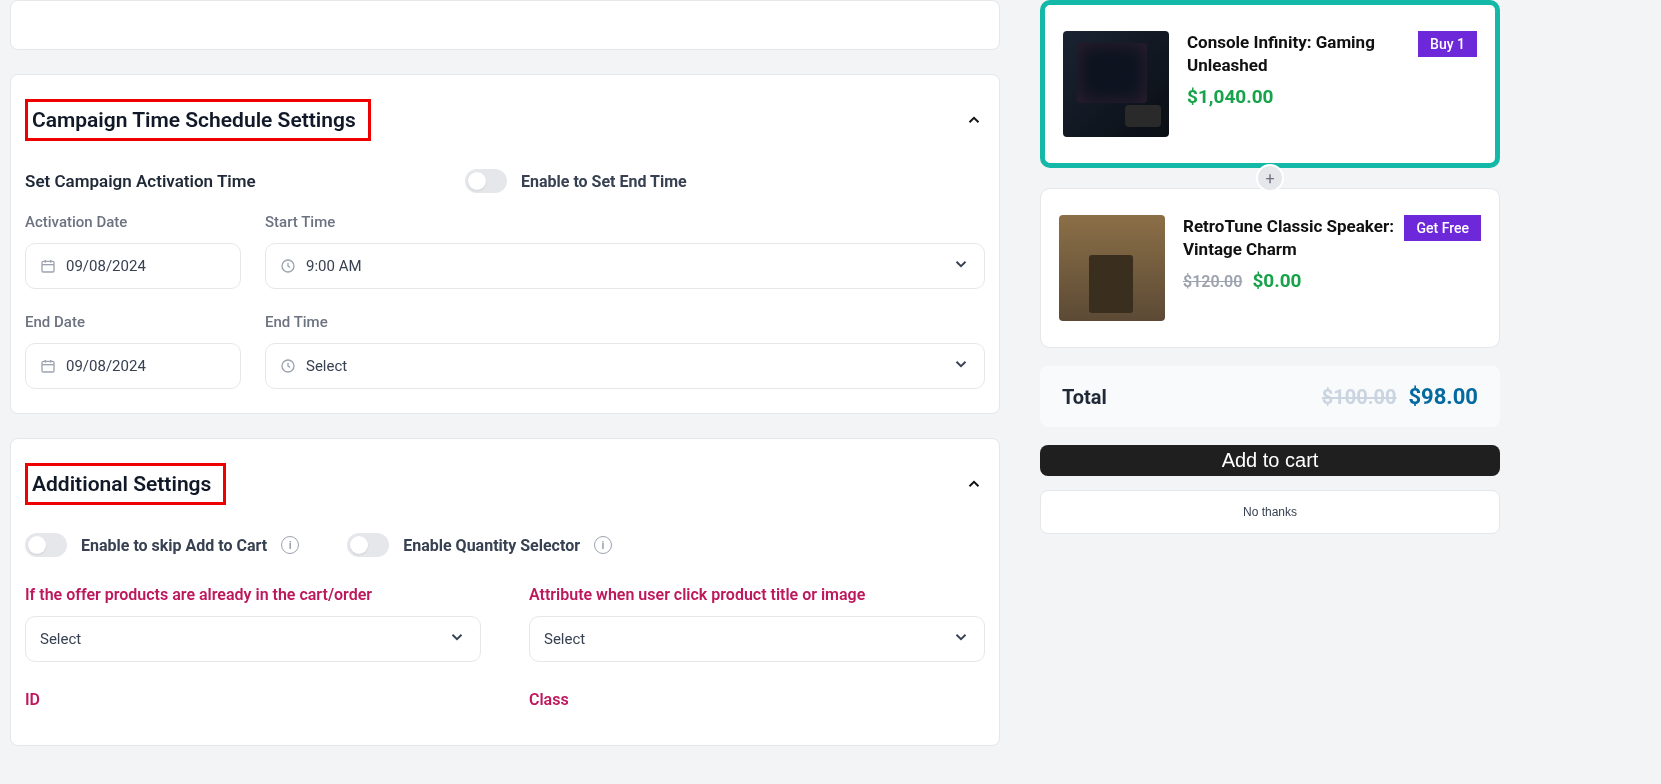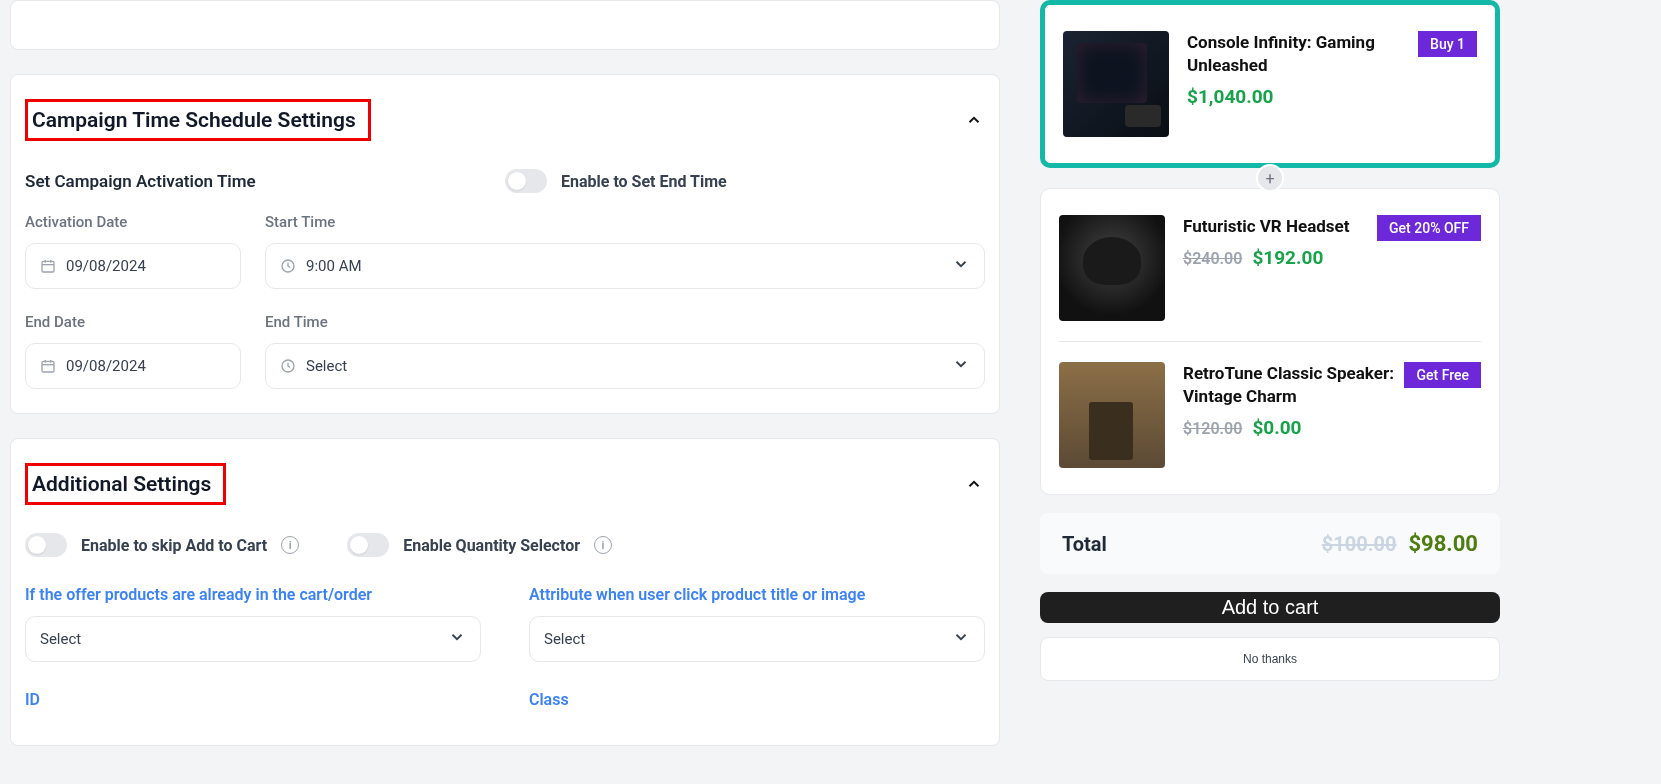--- a/index.html
+++ b/index.html
@@ -46,34 +46,33 @@
   display:flex;align-items:center;justify-content:center;
 }
 
 .section-sub {
   font-size: 17px;
   font-weight: 600;
   color: #1f2937;
   margin-bottom: 20px;
   display: flex;
   align-items: center;
-  gap: 40px;
 }
 .section-sub .left-lbl { flex: 0 0 440px; }
 .row-2 { display: flex; gap: 24px; margin-bottom: 24px; }
 .row-2 .field { flex: 1; }
 .row-2 .field.narrow { flex: 0 0 216px; }
 .field-label {
   font-size: 15px;
   color: #6b7280;
   font-weight: 500;
   margin-bottom: 12px;
   display: block;
 }
-.field-label.dark { color: #3b82f6; font-weight: 600; font-size: 16px; }
+.field-label.dark { color: #be185d; font-weight: 600; font-size: 16px; }
 .input-wrap {
   border: 1px solid #e5e7eb;
   border-radius: 10px;
   height: 46px;
   display: flex;
   align-items: center;
   padding: 0 14px;
   background: #fff;
   gap: 10px;
   position: relative;
@@ -185,21 +184,21 @@
 .total-row {
   background:#f9fafb;
   border-radius:8px;
   padding: 18px 22px;
   display:flex;
   justify-content:space-between;
   align-items:center;
   margin-top:18px;
 }
 .total-label { font-size:20px; font-weight:700;text-align:center; }
-.total-val { font-size:22px; font-weight:700; color:#4d7c0f; }
+.total-val { font-size:22px; font-weight:700; color:#0369a1; }
 .total-old { font-size:20px; font-weight:700; color:#cbd5e1; text-decoration:line-through; margin-right:12px; }
 .btn-dark {
   background:#1f1f1f;
   color:#fff;
   border:none;
   width:100%;
   padding:4px;
   font-size:20px;
   border-radius:8px;
   margin-top:18px;
@@ -381,30 +380,20 @@
         <div class="prod-info">
           <div class="prod-title">Console Infinity: Gaming Unleashed</div>
           <div class="prod-price">$1,040.00</div>
         </div>
         <div class="badge">Buy 1</div>
       </div>
     </div>
     <div class="plus-circle">+</div>
     <div class="prod-group2">
       <div class="prod-item">
-        <div class="prod-img p2"></div>
-        <div class="prod-info">
-          <div class="prod-title">Futuristic VR Headset</div>
-          <div>
-            <span class="prod-old">$240.00</span><span class="prod-price">$192.00</span>
-          </div>
-        </div>
-        <div class="badge">Get 20% OFF</div>
-      </div>
-      <div class="prod-item">
         <div class="prod-img p3"></div>
         <div class="prod-info">
           <div class="prod-title">RetroTune Classic Speaker: Vintage Charm</div>
           <div>
             <span class="prod-old">$120.00</span><span class="prod-price">$0.00</span>
           </div>
         </div>
         <div class="badge">Get Free</div>
       </div>
     </div>

